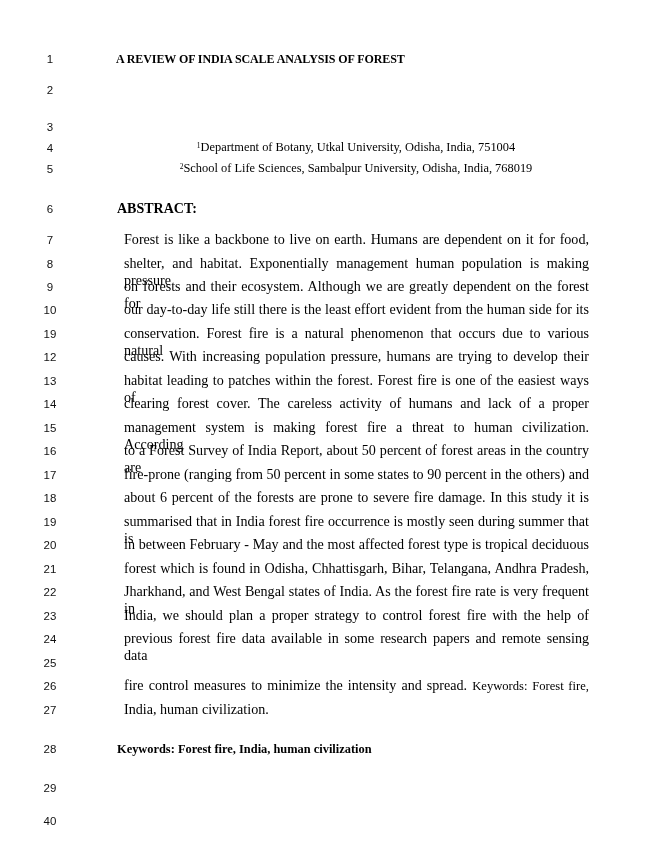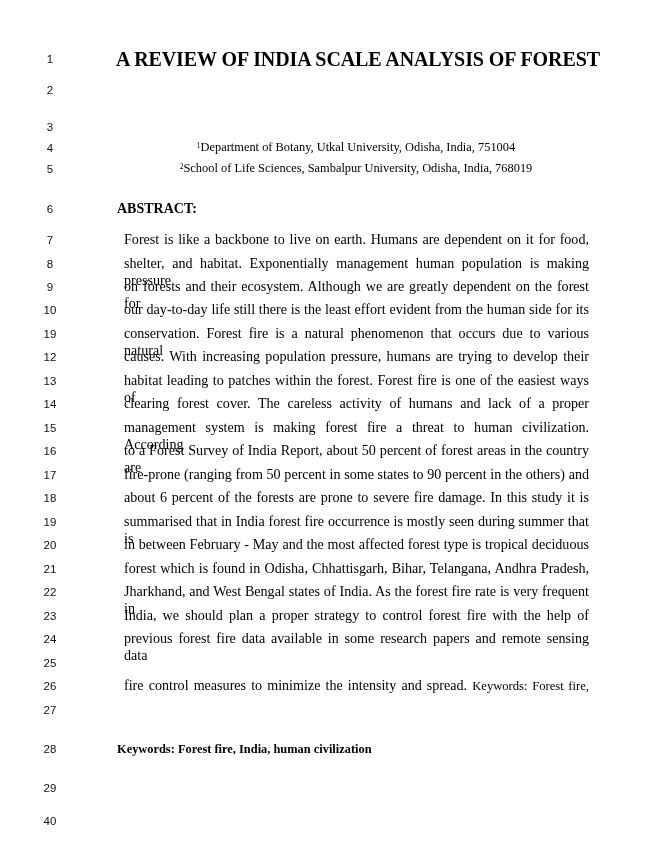--- a/index.html
+++ b/index.html
@@ -32,23 +32,22 @@
       line-height: 14px;
       color: #111;
     }
     .row {
       position: absolute;
       white-space: nowrap;
     }
     .title {
       left: 116px;
       width: 480px;
-      text-align: center;
       font-weight: bold;
-      font-size: 20px;
+      font-size: 12px;
       line-height: 22px;
       letter-spacing: -0.1px;
     }
     .author {
       left: 116px;
       width: 480px;
       text-align: center;
       font-size: 12.4px;
       line-height: 15px;
     }
@@ -142,16 +141,17 @@
   <div class="row body-line" style="top:442px">to a Forest Survey of India Report, about 50 percent of forest areas in the country are</div>
   <div class="row body-line" style="top:466px">fire-prone (ranging from 50 percent in some states to 90 percent in the others) and</div>
   <div class="row body-line" style="top:489px">about 6 percent of the forests are prone to severe fire damage. In this study it is</div>
   <div class="row body-line" style="top:513px">summarised that in India forest fire occurrence is mostly seen during summer that is</div>
   <div class="row body-line" style="top:536px">in between February - May and the most affected forest type is tropical deciduous</div>
   <div class="row body-line" style="top:560px">forest which is found in Odisha, Chhattisgarh, Bihar, Telangana, Andhra Pradesh,</div>
   <div class="row body-line" style="top:583px">Jharkhand, and West Bengal states of India. As the forest fire rate is very frequent in</div>
   <div class="row body-line" style="top:607px">India, we should plan a proper strategy to control forest fire with the help of</div>
   <div class="row body-line" style="top:630px">previous forest fire data available in some research papers and remote sensing data</div>
   <div class="row body-line" style="top:677px"><span>fire control measures to minimize the intensity and spread.  </span><span class="kw-inline">Keywords:  Forest fire,</span></div>
+  <div class="row body-line last" style="top:701px">India, human civilization.</div>
 
   <div class="row keywords" style="top:742px">Keywords:  Forest fire, India, human civilization</div>
 
 </div>
 
 </body></html>

